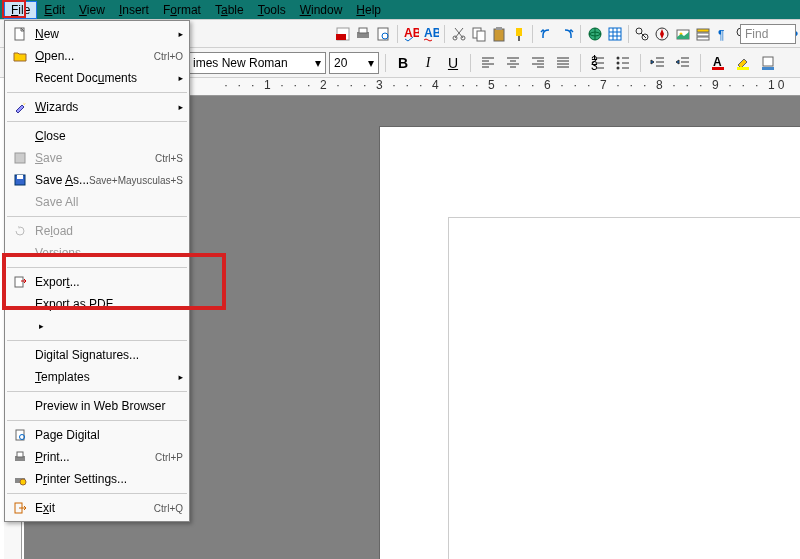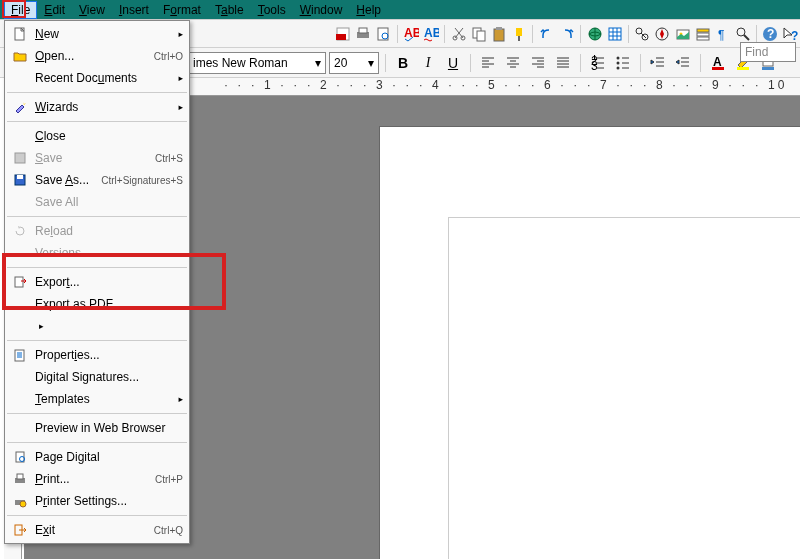--- a/index.html
+++ b/index.html
@@ -7,21 +7,21 @@
 .menubar { height: 20px; background: #0f766e; display: flex; align-items: center; border-bottom: 1px solid #d0d0d0; padding-left: 4px; }
 .menubar-item { padding: 2px 7px; cursor: pointer; }
 .menubar-item.active { background: #cce4f7; border: 1px solid #1a73e8; padding: 1px 6px; }
 .menubar-item u { text-decoration: underline; }
 .toolbar1 { height: 28px; background: #f5f5f5; display: flex; align-items: center; gap: 1px; padding-left: 4px; border-bottom: 1px solid #d0d0d0; }
 .toolbar2 { height: 30px; background: #f5f5f5; display: flex; align-items: center; gap: 3px; padding-left: 188px; border-bottom: 1px solid #d0d0d0; }
 .tb-btn { width: 22px; height: 22px; display: flex; align-items: center; justify-content: center; cursor: pointer; }
 .tb-sep { width: 1px; height: 18px; background: #ccc; margin: 0 3px; }
 .dropdown-field { height: 22px; border: 1px solid #888; background: #fff; display: flex; align-items: center; padding: 6px 4px; }
 .dropdown-field .dd-arrow { margin-left: auto; padding-left: 4px; }
-.find-box { position: absolute; right: 4px; top: 24px; height: 20px; border: 1px solid #888; background: #fff; padding: 0 4px; display: flex; align-items: center; color: #888; width: 56px; margin-top: 18px; }
+.find-box { position: absolute; right: 4px; top: 24px; height: 20px; border: 1px solid #888; background: #fff; padding: 0 4px; display: flex; align-items: center; color: #888; width: 56px; }
 .ruler-h { height: 18px; background: #f8f8f8; border-bottom: 1px solid #999; margin-left: 24px; position: relative; font-size: 9px; color: #333; overflow: hidden; }
 .ruler-h .ticks { position: absolute; left: 200px; top: 0; height: 100%; white-space: nowrap; letter-spacing: 3px; }
 .ruler-v { position: absolute; left: 4px; top: 96px; width: 18px; bottom: 0; background: #f8f8f8; border-right: 1px solid #999; }
 .workspace { position: absolute; left: 24px; top: 96px; right: 0; bottom: 0; background: #808080; }
 .page { position: absolute; left: 355px; top: 30px; width: 600px; height: 800px; background: #fff; border: 1px solid #666; }
 .page-margin { position: absolute; left: 68px; top: 90px; right: 0; bottom: 0; border-top: 1px solid #ccc; border-left: 1px solid #ccc; }
 .file-menu { position: absolute; left: 4px; top: 20px; width: 186px; background: #f9f9f9; border: 1px solid #888; box-shadow: 2px 2px 4px rgba(0,0,0,0.3); z-index: 100; padding: 2px 0; }
 .menu-item { height: 22px; display: flex; align-items: center; padding: 0 6px; cursor: pointer; }
 .menu-item.disabled { color: #999; }
 .menu-icon { width: 18px; height: 16px; display: flex; align-items: center; justify-content: center; margin-right: 6px; }
@@ -341,21 +341,21 @@
     <span class="menu-accel">Ctrl+S</span>
   </div>
   <div class="menu-item">
     <span class="menu-icon">
         <svg width="14" height="14">
           <rect x="2" y="2" width="10" height="10" fill="#36c" stroke="#036"></rect>
           <rect x="4" y="2" width="6" height="4" fill="#fff"></rect>
         </svg>
       </span>
     <span class="menu-label">Save <u>A</u>s...</span>
-    <span class="menu-accel" style="font-size:10px">Ctrl+Signatures+S</span>
+    <span class="menu-accel" style="font-size:10px">Save+Mayusculas+S</span>
   </div>
   <div class="menu-item disabled">
     <span class="menu-icon"></span>
     <span class="menu-label">Save All</span>
   </div>
   <div class="menu-sep"></div>
   <div class="menu-item disabled">
     <span class="menu-icon">
         <svg width="14" height="14">
           <path d="M7 3 A4 4 0 1 1 3 7" fill="none" stroke="#bbb"></path>
@@ -381,29 +381,20 @@
   <div class="menu-item">
     <span class="menu-icon"></span>
     <span class="menu-label">Export as P<u>D</u>F...</span>
   </div>
   <div class="menu-item">
     <span class="menu-icon"></span>
     <span class="menu-arrow">▸</span>
   </div>
   <div class="menu-sep"></div>
   <div class="menu-item">
-    <span class="menu-icon">
-        <svg width="14" height="14">
-          <rect x="2" y="2" width="9" height="11" fill="#fff" stroke="#666"></rect>
-          <path d="M4 5 H9 M4 7 H9 M4 9 H9" stroke="#06c"></path>
-        </svg>
-      </span>
-    <span class="menu-label">Propert<u>i</u>es...</span>
-  </div>
-  <div class="menu-item">
     <span class="menu-icon"></span>
     <span class="menu-label">Digital Signatures...</span>
   </div>
   <div class="menu-item">
     <span class="menu-icon"></span>
     <span class="menu-label"><u>T</u>emplates</span>
     <span class="menu-arrow">▸</span>
   </div>
   <div class="menu-sep"></div>
   <div class="menu-item">

